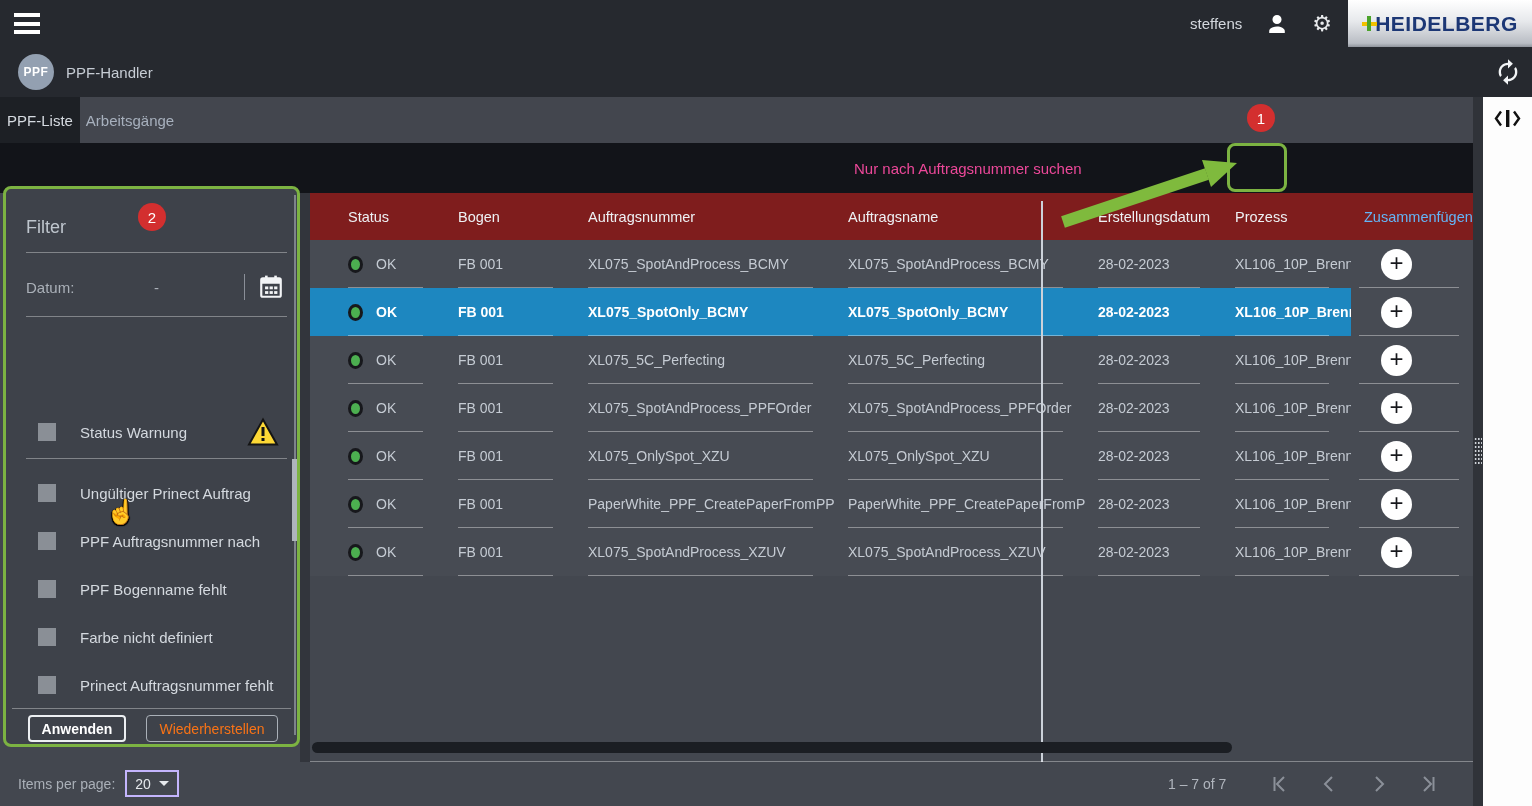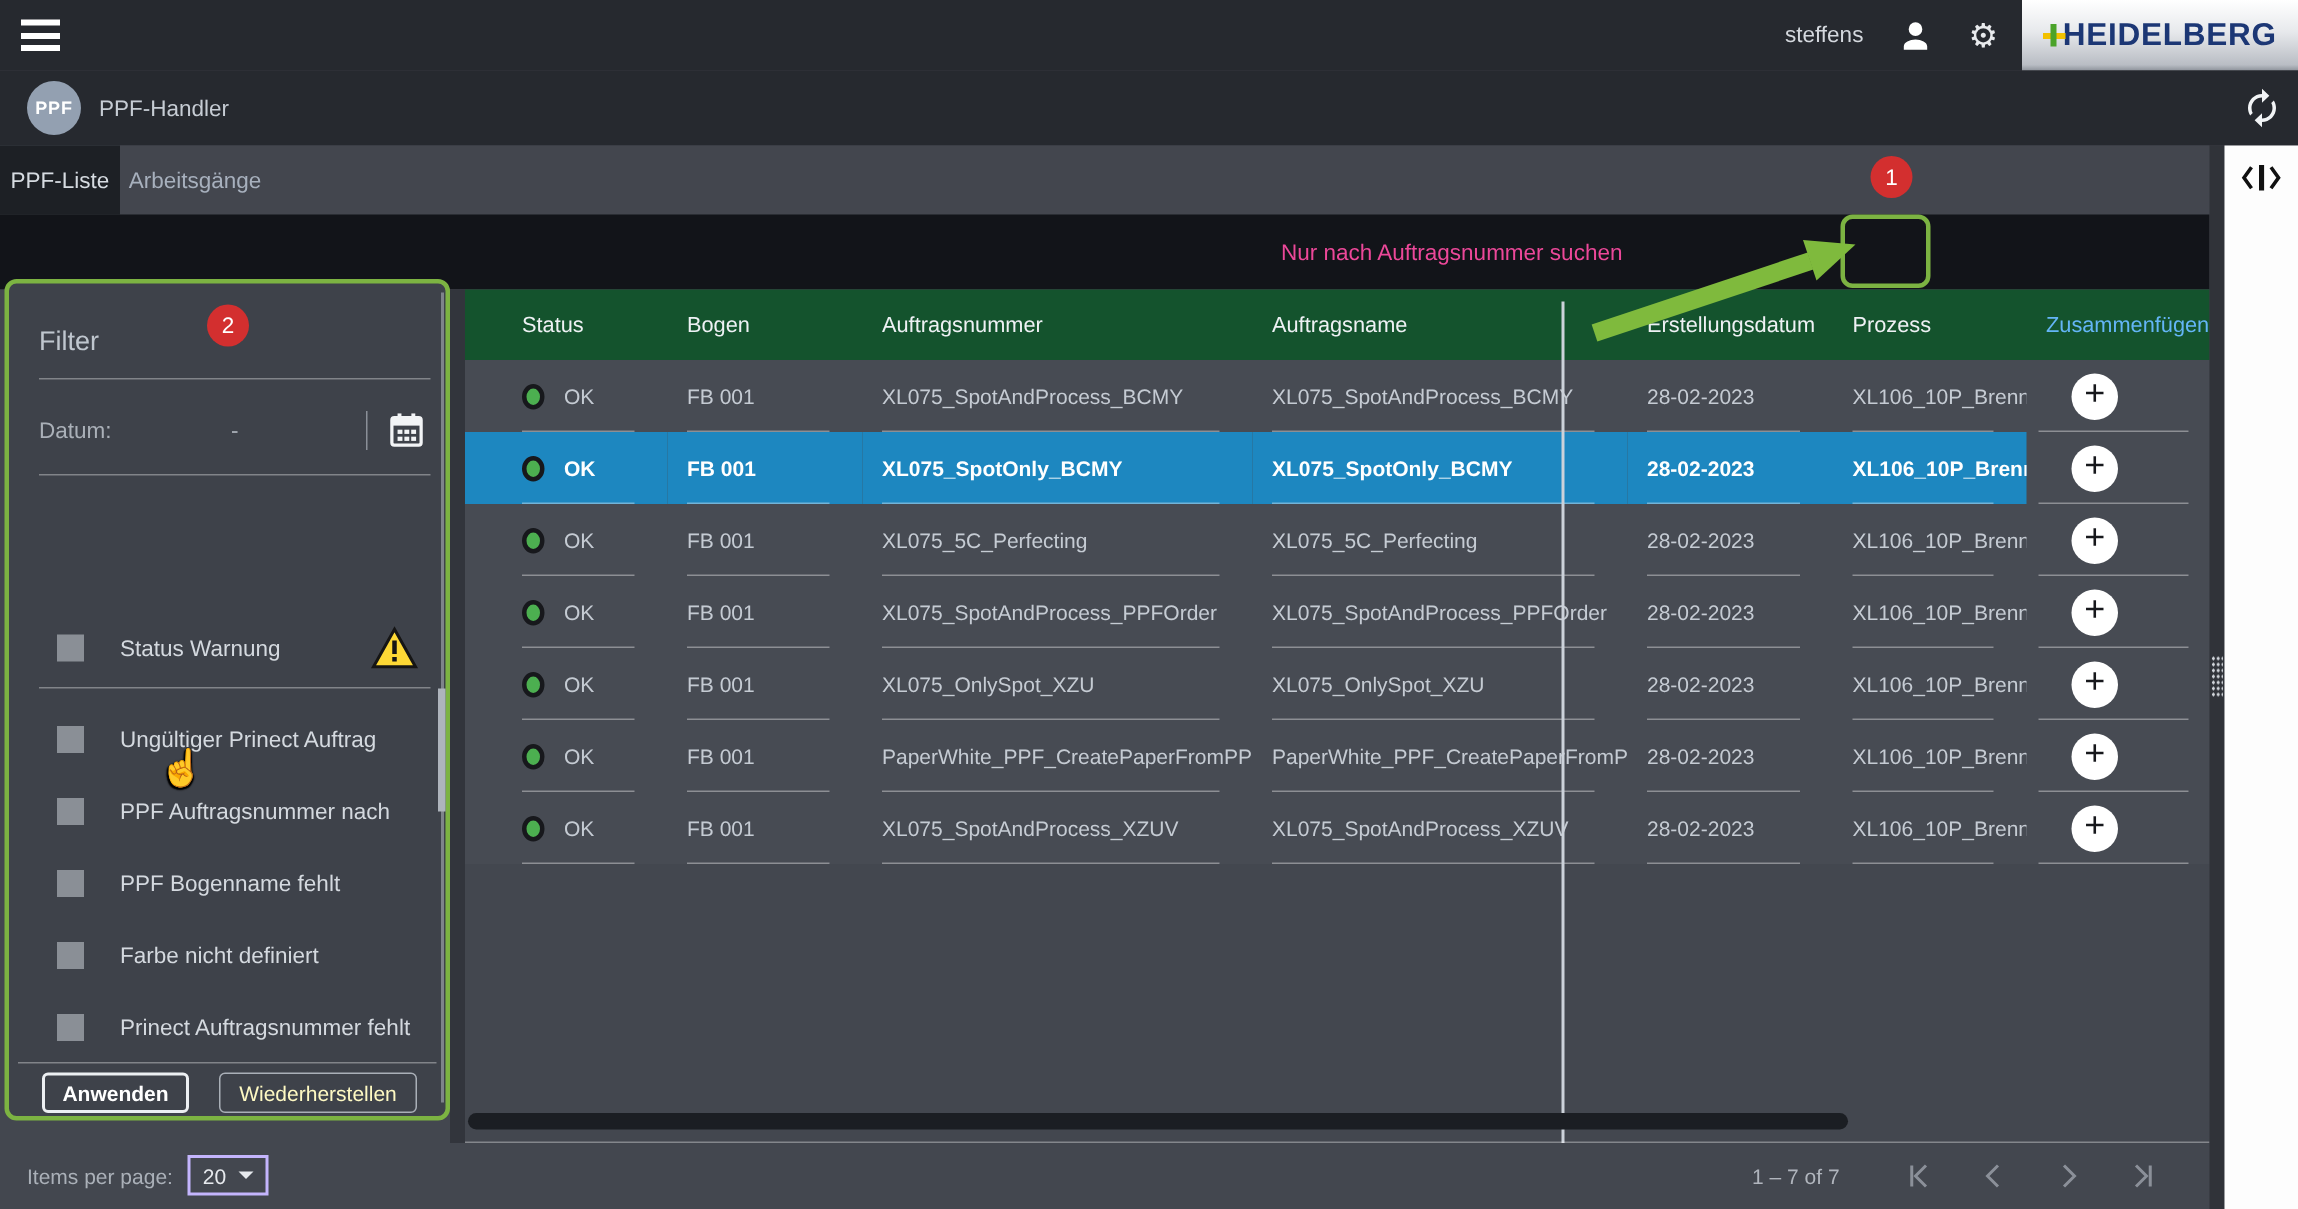--- a/index.html
+++ b/index.html
@@ -52,21 +52,21 @@
   .marquee .dashbox { position:absolute; left:0; top:0; width:24px; height:24px;
     border:2px dotted #e8eaed; border-radius:5px; }
   .marquee svg { position:absolute; left:11px; top:9px; }
   .kebab { position:absolute; left:1394px; top:155px; width:8px; cursor:pointer; }
   .kebab i { display:block; width:7px; height:7px; background:#fff; margin-bottom:4px; }
   .tunebtn { position:absolute; left:1435px; top:157px; cursor:pointer; }
   
   .content { position:absolute; left:0; top:193px; width:1473px; height:569px; background:#43474f; }
   .tablewrap { position:absolute; left:310px; top:0; width:1163px; }
   .thead, .trow { display:grid; grid-template-columns:135px 130px 260px 250px 137px 129px 122px; }
-  .thead { height:47px; background:#14532d; }
+  .thead { height:47px; background:#7f1d1d; }
   .thead .cell { color:#eef1f4; font-size:14.5px; }
   .thead .c-merge { color:#64b5f6; }
   .trow { height:48px; background:#474b53; color:#c5cbd3; font-size:14px; cursor:pointer; }
   .trow.selected .cell:not(.c-merge) { background:#1d87c0; color:#fff; font-weight:bold; }
   .cell { display:flex; align-items:center; padding-left:13px; position:relative;
     white-space:nowrap; overflow:hidden; }
   .c-status { padding-left:38px; }
   .trow .cell::after { content:""; position:absolute; left:13px; right:22px; bottom:0;
     height:1px; background:rgba(255,255,255,0.38); }
   .trow .c-status::after { left:38px; }
@@ -116,21 +116,21 @@
   .sr1 { top:152px; } .sr2 { top:224px; }
   .statusrow .slabel { color:#d4d9df; font-size:15px; margin-left:24px; }
   .statusrow svg { position:absolute; right:6px; }
   .ckrow { position:absolute; left:32px; right:12px; height:40px; display:flex; align-items:center; }
   .ck1 { top:284px; } .ck2 { top:332px; } .ck3 { top:380px; } .ck4 { top:428px; } .ck5 { top:476px; }
   .ckrow .slabel { color:#d4d9df; font-size:15px; margin-left:24px; }
   .pbtn { position:absolute; top:526px; height:27px; display:flex; align-items:center;
     justify-content:center; color:#fff; font-size:14px; background:transparent;
     border-radius:4px; cursor:pointer; }
   .apply { left:22px; width:98px; border:2px solid #eceff2; font-weight:bold; }
-  .restore { left:140px; width:132px; border:1px solid #aab0b8; color:#fef9c3; }
+  .restore { left:140px; width:132px; border:1px solid #aab0b8; color:#f97316; }
   .pscroll-track { position:absolute; right:1px; top:6px; width:2px; height:540px; background:#7e838b; }
   .pscroll-thumb { position:absolute; right:0; top:270px; width:5px; height:82px; background:#aeb4bc; cursor:pointer; }
   .handcursor { position:absolute; left:106px; top:498px; font-size:24px; color:#fff;
     text-shadow:0 0 1px #000, 1px 1px 1px #000, -1px 1px 1px #000; pointer-events:none; }
   
   .greenbox { position:absolute; left:1227px; top:143px; width:60px; height:49px;
     border:3px solid #7cb342; border-radius:8px; pointer-events:none; }
   .badge { position:absolute; width:28px; height:28px; border-radius:50%; background:#d32f2f;
     color:#fff; font-size:15px; display:flex; align-items:center; justify-content:center;
     pointer-events:none; }

